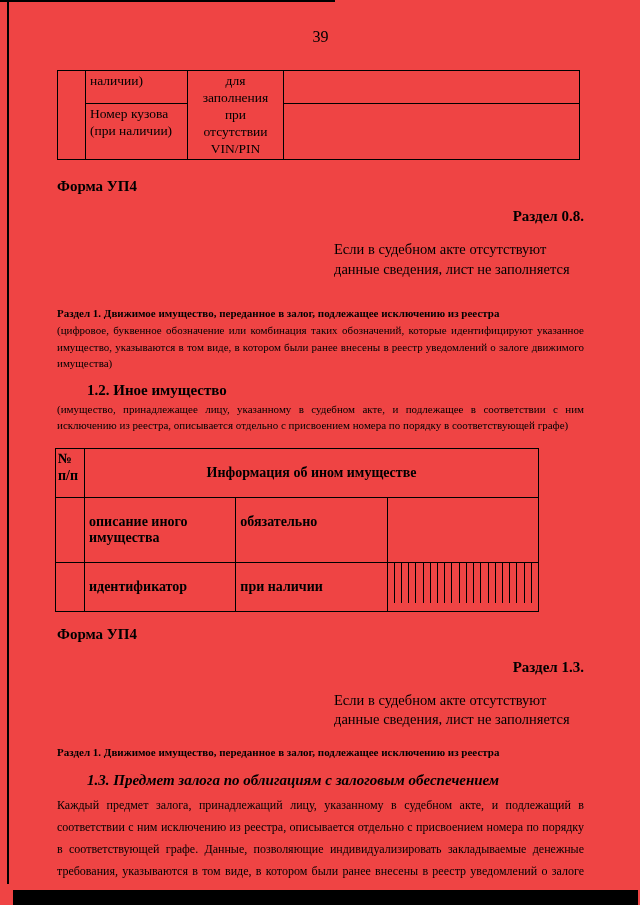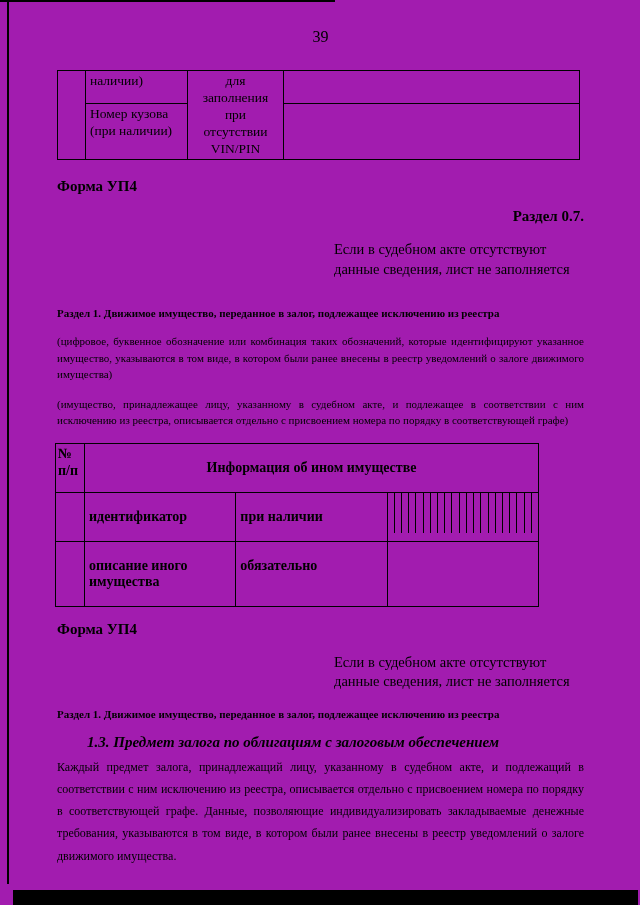--- a/index.html
+++ b/index.html
@@ -1,21 +1,21 @@
 <!DOCTYPE html>
 <html><head>
 <meta charset="utf-8">
 <style>
   * { margin:0; padding:0; box-sizing:border-box; }
   html,body { background:#888; }
   .page {
     position:relative;
     width:640px; height:905px;
     margin:0 auto;
-    background:#a21caf;
+    background:#ef4444;
     font-family:"Liberation Serif", serif;
     color:#000;
     overflow:hidden;
   }
   .left-line { position:absolute; left:7px; top:0; width:2px; height:884px; background:#000; }
   .top-line  { position:absolute; left:0; top:0; width:335px; height:2px; background:#000; }
   .bottom-bar{ position:absolute; left:13px; bottom:0; width:625px; height:15px; background:#000; }
 
   .content { position:absolute; left:57px; top:0; width:527px; }
 
@@ -33,21 +33,21 @@
 
   
   .form-label    { margin-top:18px; text-align:left; font-weight:bold; font-size:15px; }
   .section-label { margin-top:13px; text-align:right; font-weight:bold; font-size:15px; }
   .right-note    { margin-top:15px; margin-left:auto; width:250px; font-size:14.5px; line-height:1.35; text-align:left; }
 
   
   .heading   { font-weight:bold; font-size:11px; line-height:1.35; text-align:justify; }
   .heading-1 { margin-top:26px; }
   .heading-2 { margin-top:15px; }
-  .small-note{ font-size:11px; line-height:1.5; text-align:justify; margin-top:13px; }
+  .small-note{ font-size:11px; line-height:1.5; text-align:justify; margin-top:2px; }
   .subheading{ margin-top:10px; padding-left:30px; font-weight:bold; font-size:15px; }
   .body-text { margin-top:5px; font-size:12px; line-height:1.85; text-align:justify; }
 
   
   .main-table { margin-top:14px; margin-left:-2px; width:484px; table-layout:fixed; font-size:14px; font-weight:bold; }
   .main-table td { border:1px solid #000; vertical-align:top; padding:16px 4px; }
   .main-table .c-num   { width:29px; padding:2px 2px; line-height:1.2; }
   .main-table .c-label { width:98px; }
   .main-table .c-cond  { width:75px; }
   .main-table .hdr td  { height:40px; }
@@ -78,33 +78,40 @@
         <td class="c-wide"></td>
       </tr>
       <tr class="r2">
         <td class="c-label">Номер кузова (при наличии)</td>
         <td class="c-wide"></td>
       </tr>
     </tbody>
       </table>
 
     <div class="form-label">Форма УП4</div>
-    <div class="section-label">Раздел 0.7.</div>
+    <div class="section-label">Раздел 0.8.</div>
     <div class="right-note">Если в судебном акте отсутствуют данные сведения, лист не заполняется</div>
 
     <div class="heading heading-1">Раздел 1. Движимое имущество, переданное в залог, подлежащее исключению из реестра</div>
     <div class="small-note">(цифровое, буквенное обозначение или комбинация таких обозначений, которые идентифицируют указанное имущество, указываются в том виде, в котором были ранее внесены в реестр уведомлений о залоге движимого имущества)</div>
 
+    <div class="subheading">1.2. Иное имущество</div>
     <div class="small-note">(имущество, принадлежащее лицу, указанному в судебном акте, и подлежащее в соответствии с ним исключению из реестра, описывается отдельно с присвоением номера по порядку в соответствующей графе)</div>
 
     <table class="main-table">
       <tbody>
           <tr class="hdr">
         <td class="c-num">№ п/п</td>
         <td class="c-info" colspan="3">Информация об ином имуществе</td>
+      </tr>
+      <tr class="row">
+        <td class="c-num"></td>
+        <td class="c-label">описание иного имущества</td>
+        <td class="c-cond">обязательно</td>
+        <td></td>
       </tr>
       <tr class="row">
         <td class="c-num"></td>
         <td class="c-label">идентификатор</td>
         <td class="c-cond">при наличии</td>
         <td class="c-boxes">
           <div class="box-row">
                 <span class="char-box"></span>
                 <span class="char-box"></span>
                 <span class="char-box"></span>
@@ -122,30 +129,25 @@
                 <span class="char-box"></span>
                 <span class="char-box"></span>
                 <span class="char-box"></span>
                 <span class="char-box"></span>
                 <span class="char-box"></span>
                 <span class="char-box"></span>
                 <span class="char-box"></span>
               </div>
         </td>
       </tr>
-      <tr class="row">
-        <td class="c-num"></td>
-        <td class="c-label">описание иного имущества</td>
-        <td class="c-cond">обязательно</td>
-        <td></td>
-      </tr>
     </tbody>
       </table>
 
     <div class="form-label" style="margin-top:14px;">Форма УП4</div>
+    <div class="section-label" style="margin-top:16px;">Раздел 1.3.</div>
     <div class="right-note">Если в судебном акте отсутствуют данные сведения, лист не заполняется</div>
 
     <div class="heading heading-2">Раздел 1. Движимое имущество, переданное в залог, подлежащее исключению из реестра</div>
     <div class="subheading" style="margin-top:12px;font-style:italic;">1.3. Предмет залога по облигациям с залоговым обеспечением</div>
     <div class="body-text">Каждый предмет залога, принадлежащий лицу, указанному в судебном акте, и подлежащий в соответствии с ним исключению из реестра,  описывается  отдельно  с  присвоением  номера  по  порядку  в  соответствующей  графе.  Данные,  позволяющие индивидуализировать закладываемые денежные требования, указываются в том виде, в котором были ранее внесены в реестр уведомлений о залоге движимого имущества.</div>
 
   </div>
 
   <div class="bottom-bar"></div>
 </div>

